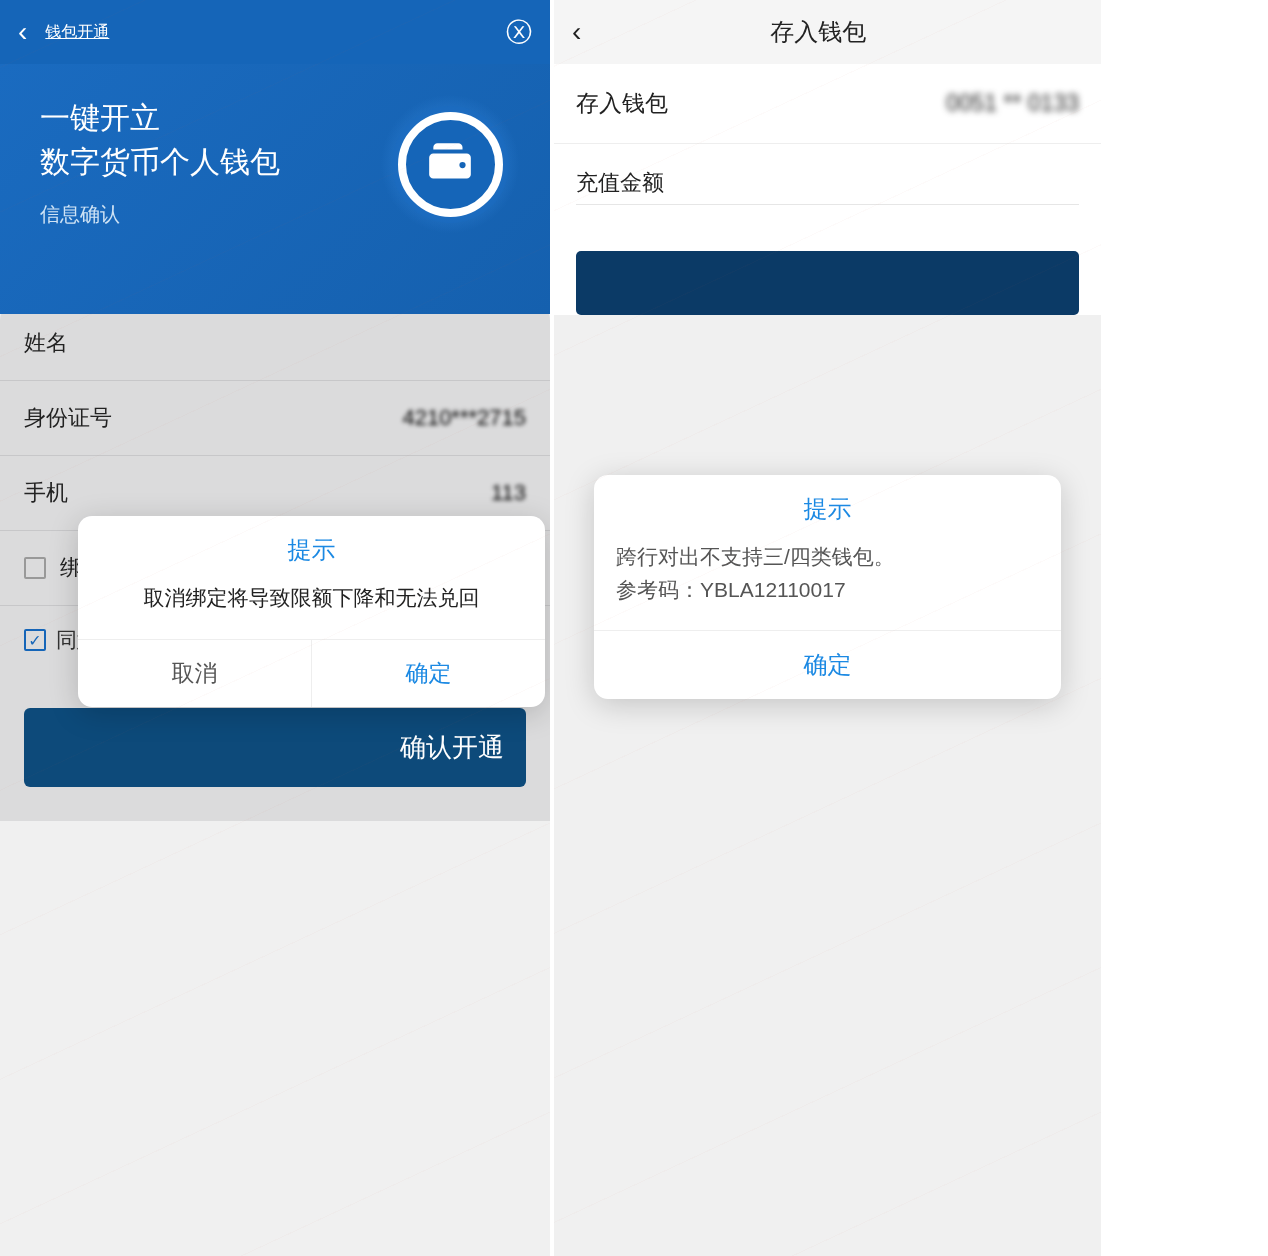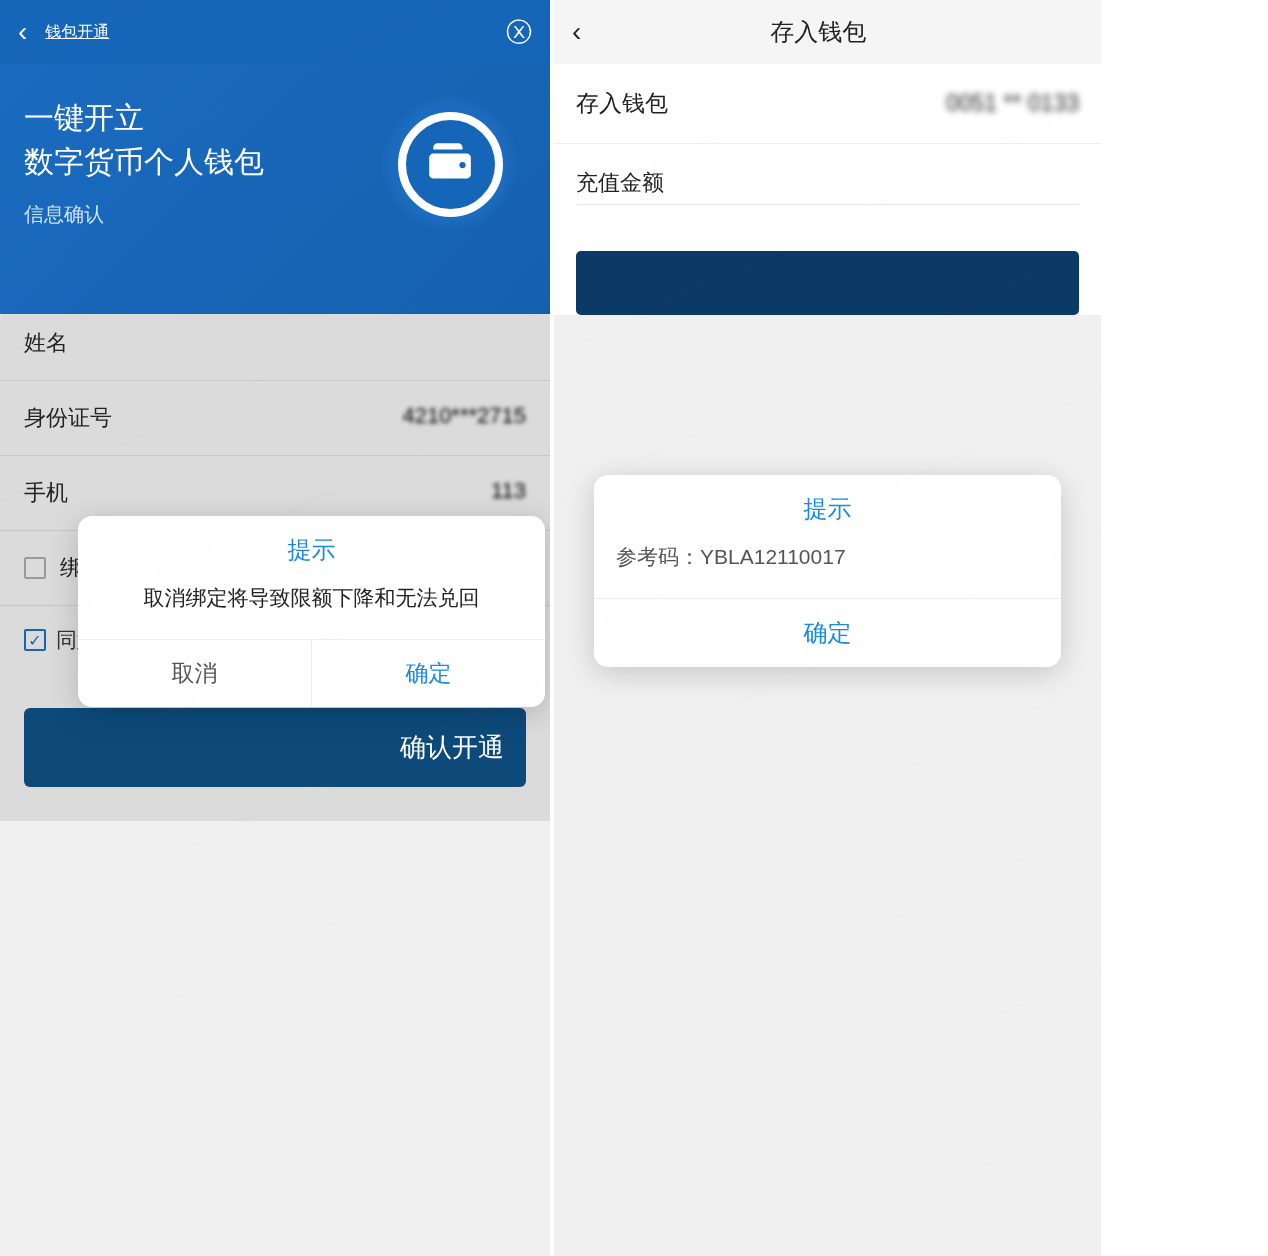--- a/index.html
+++ b/index.html
@@ -7,28 +7,28 @@
 .phone { position: relative; height: 1256px; background: #f0f0f0; overflow: hidden; }
 .phone.left { width: 550px; }
 .phone.right { width: 547px; margin-left: 0; }
 .gap { width: 4px; height: 1256px; background: #fff; }
 
 
 .hdr-blue { background: #1565b8; color: #fff; height: 64px; display: flex; align-items: center; padding: 0 18px; }
 .hdr-blue .back { font-size: 28px; margin-right: 18px; }
 .hdr-blue .title { font-size: 16px; flex: 1; text-decoration: underline; }
 .hdr-blue .close { font-size: 26px; }
-.hero { background: linear-gradient(135deg,#1a6bc0 0%,#1560ae 100%); color: #fff; padding: 32px 24px 50px; position: relative; height: 250px; }
+.hero { background: linear-gradient(135deg,#1a6bc0 0%,#1560ae 100%); color: #fff; padding: 32px 40px 50px; position: relative; height: 250px; }
 .hero h1 { font-size: 30px; font-weight: 400; line-height: 1.45; }
 .hero .sub { font-size: 20px; color: #cfe3f5; margin-top: 18px; }
 .hero .medal { position: absolute; right: 30px; top: 30px; width: 140px; height: 140px; border-radius: 50%; background: radial-gradient(circle,#3a8fe8 0%, rgba(58,143,232,0) 70%); display:flex; align-items:center; justify-content:center; }
 .hero .medal .ring { width: 105px; height: 105px; border-radius: 50%; border: 8px solid #fff; display:flex; align-items:center; justify-content:center; background:#1565b8; box-shadow: 0 0 0 6px rgba(26,107,192,.6); }
 .hero .medal svg { width: 50px; height: 50px; fill:#fff; }
 .form-card { background: #dbdbdc; margin: -8px 0 0; border-radius: 14px 14px 0 0; overflow: hidden; }
-.form-row { display:flex; align-items:flex-start; justify-content: space-between; padding: 22px 24px; font-size: 22px; color:#222; border-bottom: 1px solid #c7c7c9; }
+.form-row { display:flex; align-items:center; justify-content: space-between; padding: 22px 24px; font-size: 22px; color:#222; border-bottom: 1px solid #c7c7c9; }
 .form-row .val { color:#000; filter: blur(2px); }
 .form-row .arrow { color:#888; font-size:20px; margin-left:6px; }
 .chk-row { display:flex; align-items:center; padding: 20px 24px; font-size: 21px; gap: 10px; }
 .chk-row .chk { width: 22px; height:22px; border: 2px solid #1565b8; display:inline-flex; align-items:center; justify-content:center; color:#1565b8; font-size:16px; border-radius:2px; }
 .chk-row .link { color:#1565b8; }
 .chk-row .plain { color:#333; }
 .btn-primary { margin: 34px 24px; background:#0d4a7a; color:#fff; text-align:right; padding: 22px; font-size: 26px; border-radius: 6px; }
 
 
 .hdr-wh { background:#f5f5f5; height:64px; display:flex; align-items:center; padding:0 18px; }
@@ -144,19 +144,20 @@
       <div class="amt-lbl">充值金额</div>
       <div class="amt-line"></div>
     </div>
     <div class="btn-deep"></div>
   </div>
 
   <div class="overlay">
     <div class="dlg right-d">
       <div class="d-t">提示</div>
       <div class="d-m lft">
+        <div>跨行对出不支持三/四类钱包。</div>
         <div>参考码：YBLA12110017</div>
       </div>
       <div class="d-one">确定</div>
     </div>
   </div>
   <div class="wm"></div>
 </div>
 
 </body></html>

